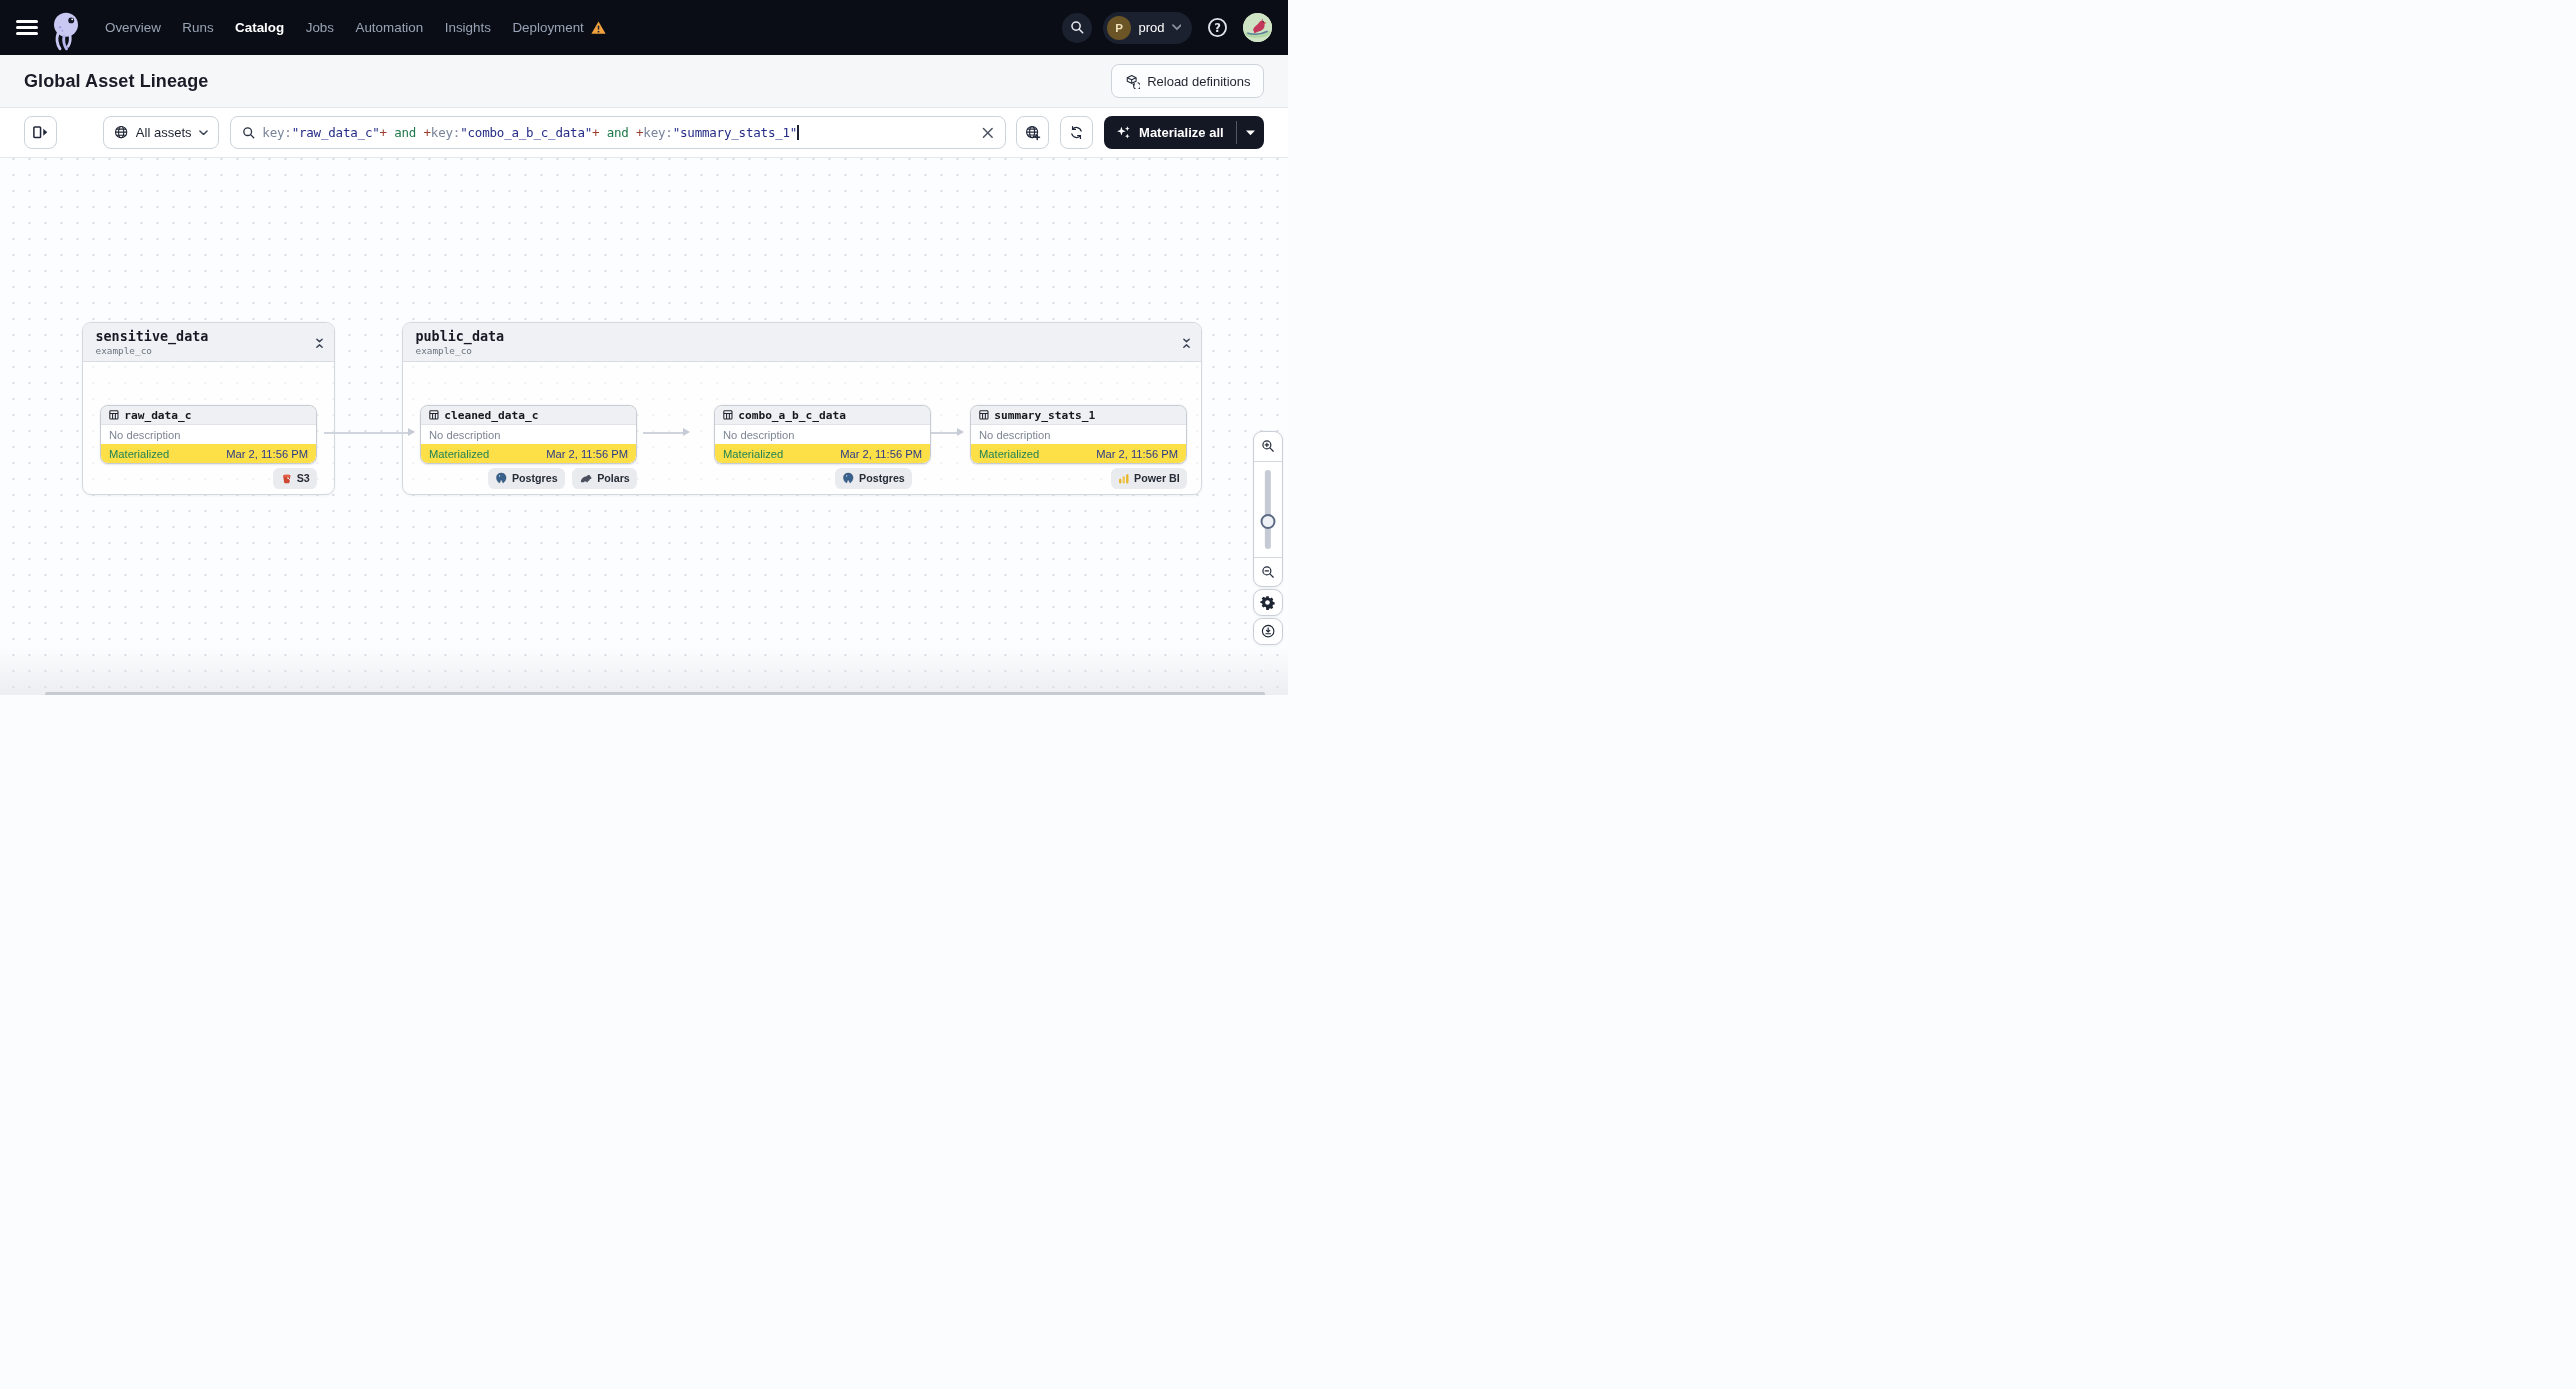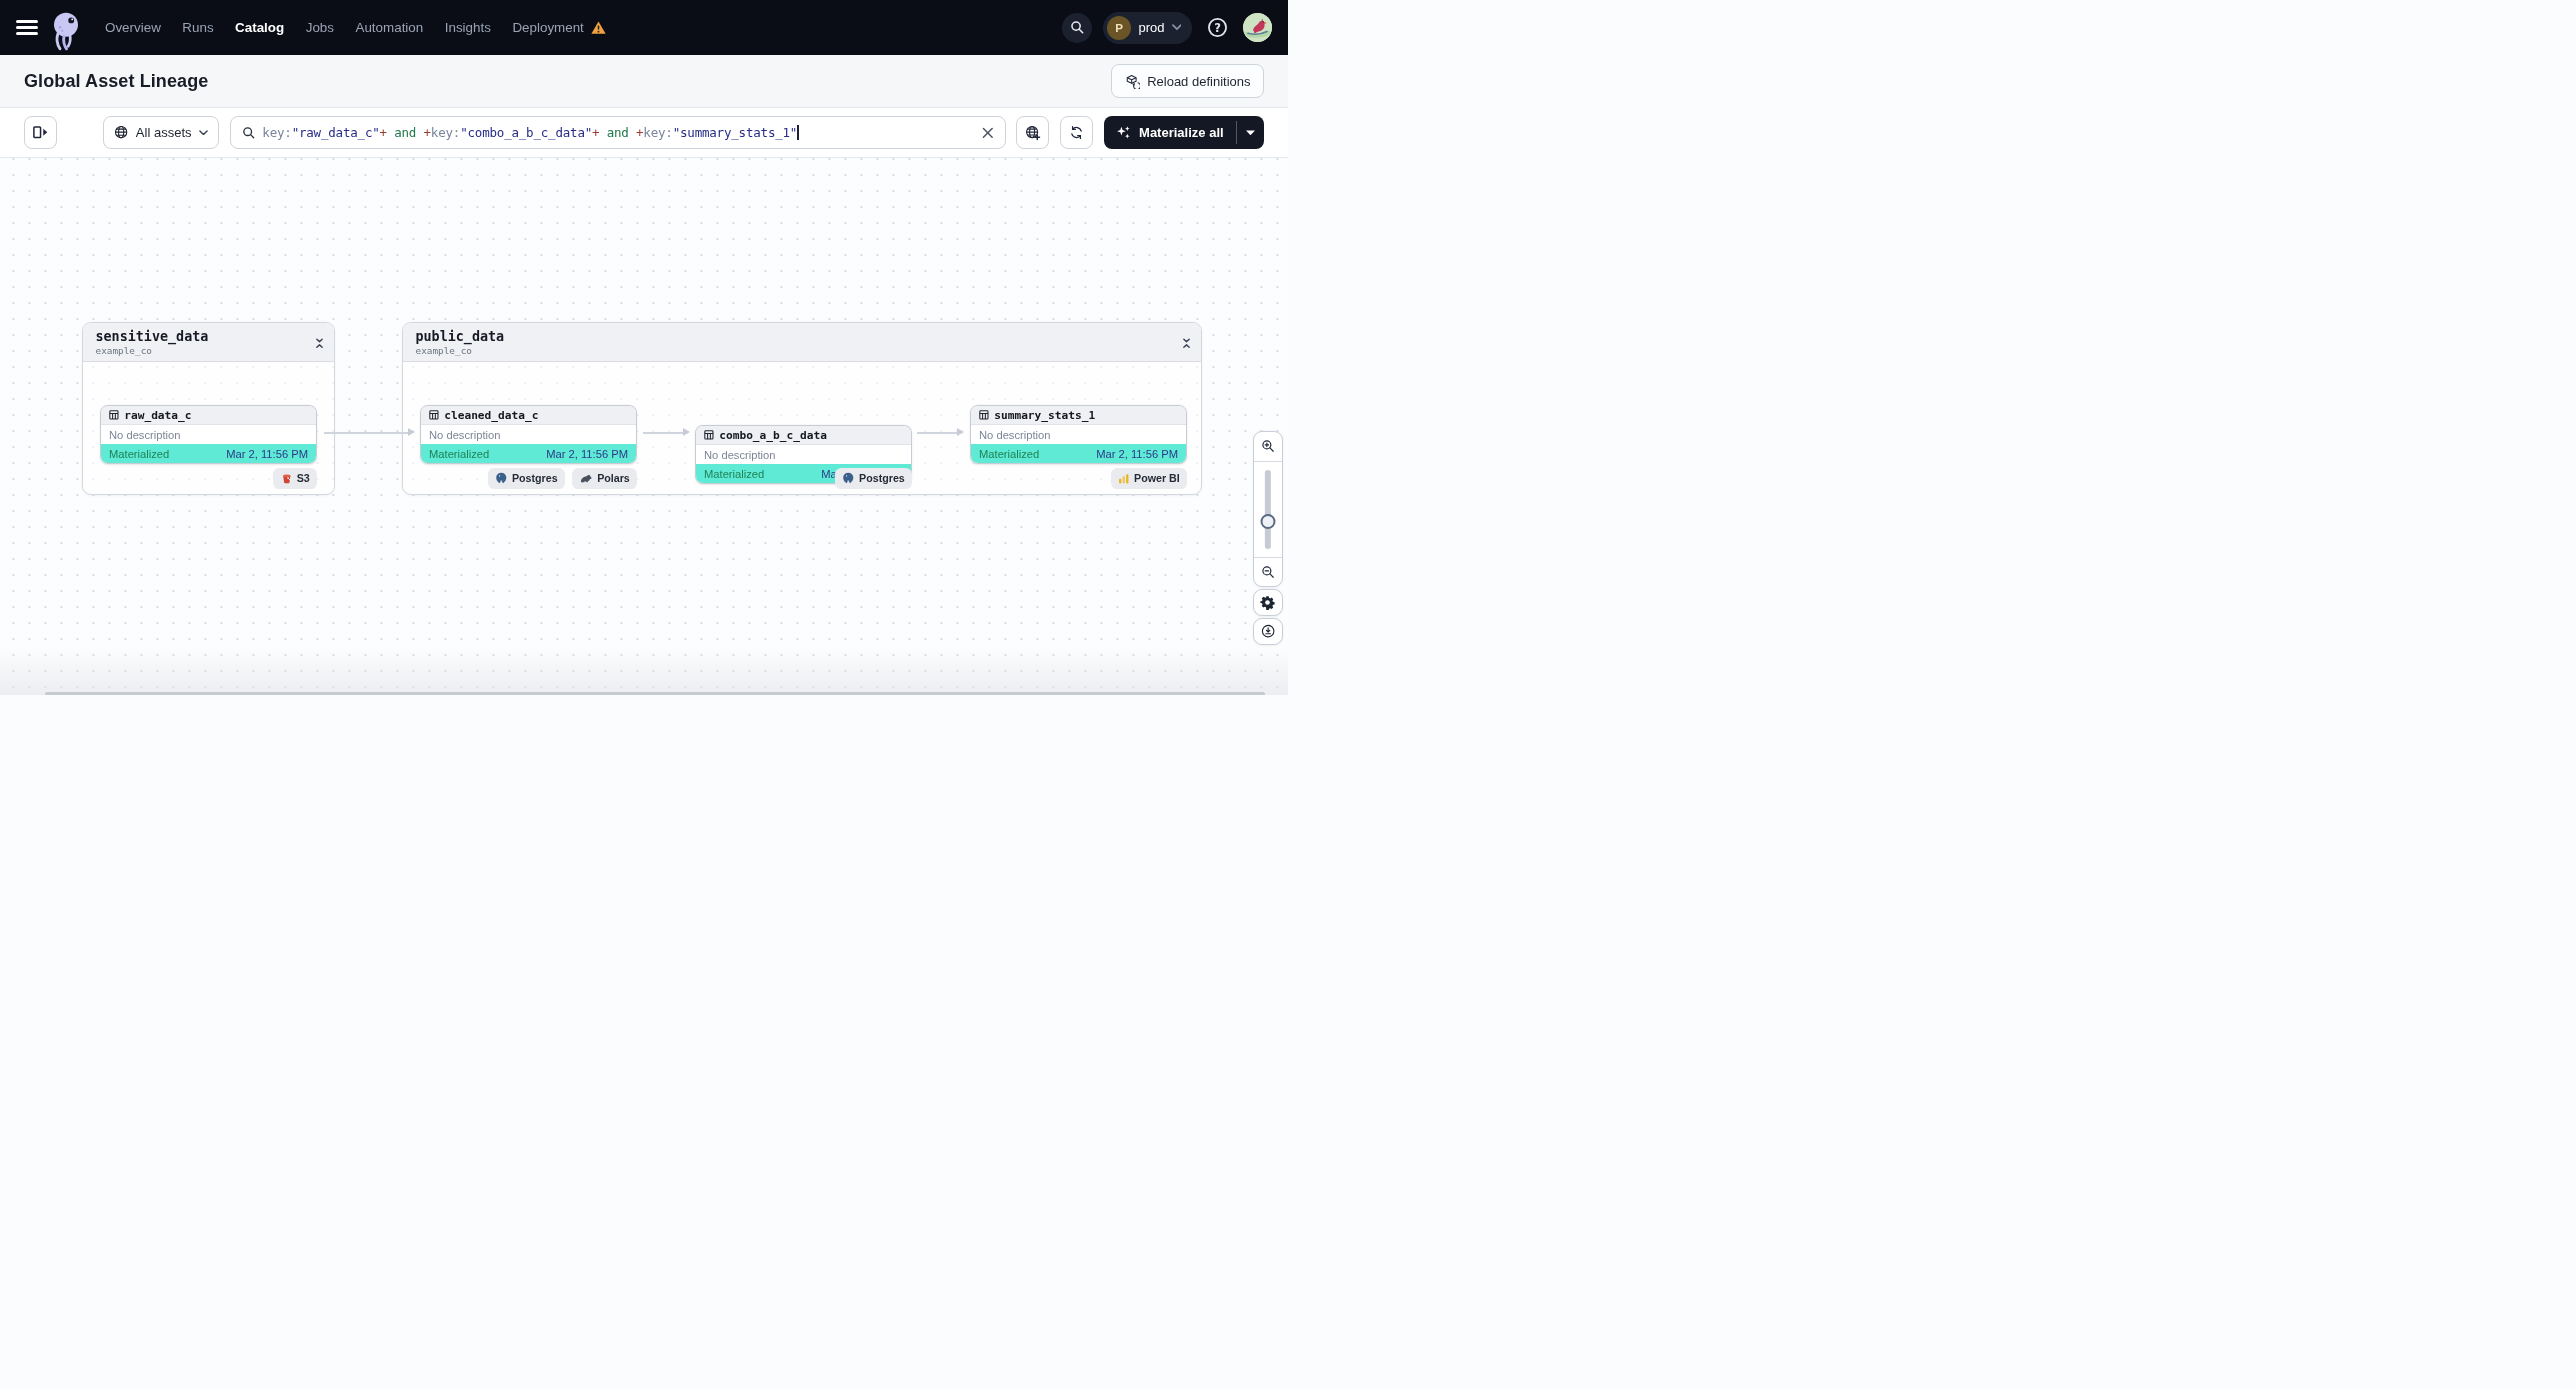--- a/index.html
+++ b/index.html
@@ -55,21 +55,21 @@
   .group-head { height:39px; background:#eff1f4; border-bottom:0.9px solid #d9dde3; border-radius:8px 8px 0 0; padding:4.5px 12.5px 0; position:relative; cursor:pointer; }
   .group-name { font-size:13.4px; font-weight:700; color:#171a24; line-height:1.3; }
   .group-sub { font-size:9.4px; color:#6b7480; }
   .collapse-ic { position:absolute; right:9.8px; top:13.4px; cursor:pointer; }
 
   .node { position:absolute; width:217px; border:0.9px solid #c7ccd4; border-radius:8px; background:#fff; box-shadow:0 0.9px 1.8px rgba(16,22,26,.10); cursor:pointer; }
   .node-row { height:19px; display:flex; align-items:center; padding:0 8px; }
   .node-head { background:#eef0f3; border-bottom:0.9px solid #e0e3e8; border-radius:7.2px 7.2px 0 0; gap:5.4px; }
   .node-name { font-size:11.2px; font-weight:700; color:#15181f; }
   .node-desc { font-size:11.2px; color:#7d8695; background:#fff; }
-  .node-status { background:#5eead4; border-radius:0 0 7.2px 7.2px; justify-content:space-between;align-items:center; }
+  .node-status { background:#fde047; border-radius:0 0 7.2px 7.2px; justify-content:space-between;align-items:center; }
   .status-label { font-size:11.2px; color:#208256; }
   .status-time { font-size:11.2px; color:#2c3a8a; }
 
   .badges { position:absolute; width:217px; display:flex; justify-content:flex-end; gap:7.2px; }
   .badge { height:20.6px; border-radius:6.3px; background:#e9ebef; display:flex; align-items:center; gap:4.5px; padding:0 7.2px; font-size:10.7px; font-weight:700; color:#262b36; cursor:pointer; }
 
   .edge { position:absolute; height:1.8px; background:#d0d5dd; }
   .edge::after { content:""; position:absolute; right:-6.3px; top:-3.6px; border-left:7.2px solid #c6ccd6; border-top:4.5px solid transparent; border-bottom:4.5px solid transparent; }
 
   .zoom-panel { position:absolute; left:1253px; top:273px; width:29.5px; height:156px; background:#fff; border:0.9px solid #c9cfd8; border-radius:9px; display:flex; flex-direction:column; box-shadow:0 0.9px 2.7px rgba(20,25,35,.06); }
@@ -286,21 +286,21 @@
         </svg>
       <span class="node-name">cleaned_data_c</span>
     </div>
     <div class="node-row node-desc" style="font-family:'Liberation Sans',sans-serif;">No description</div>
     <div class="node-row node-status" style="font-family:'Liberation Sans',sans-serif;">
       <span class="status-label">Materialized</span>
       <span class="status-time">Mar 2, 11:56 PM</span>
     </div>
   </div>
 
-  <div class="node mono" style="left:695px; top:247px;margin-top:20px;">
+  <div class="node mono" style="left:714px; top:247px;">
     <div class="node-row node-head">
       <svg viewBox="0 0 12 12" width="9.8" height="9.8" fill="none" stroke="#20242e" stroke-width="1.3">
           <rect x="1" y="1" width="10" height="10" rx="1"></rect>
           <path d="M1 4.4h10M4.4 4.4V11M7.8 4.4V11"></path>
         </svg>
       <span class="node-name">combo_a_b_c_data</span>
     </div>
     <div class="node-row node-desc" style="font-family:'Liberation Sans',sans-serif;">No description</div>
     <div class="node-row node-status" style="font-family:'Liberation Sans',sans-serif;">
       <span class="status-label">Materialized</span>

